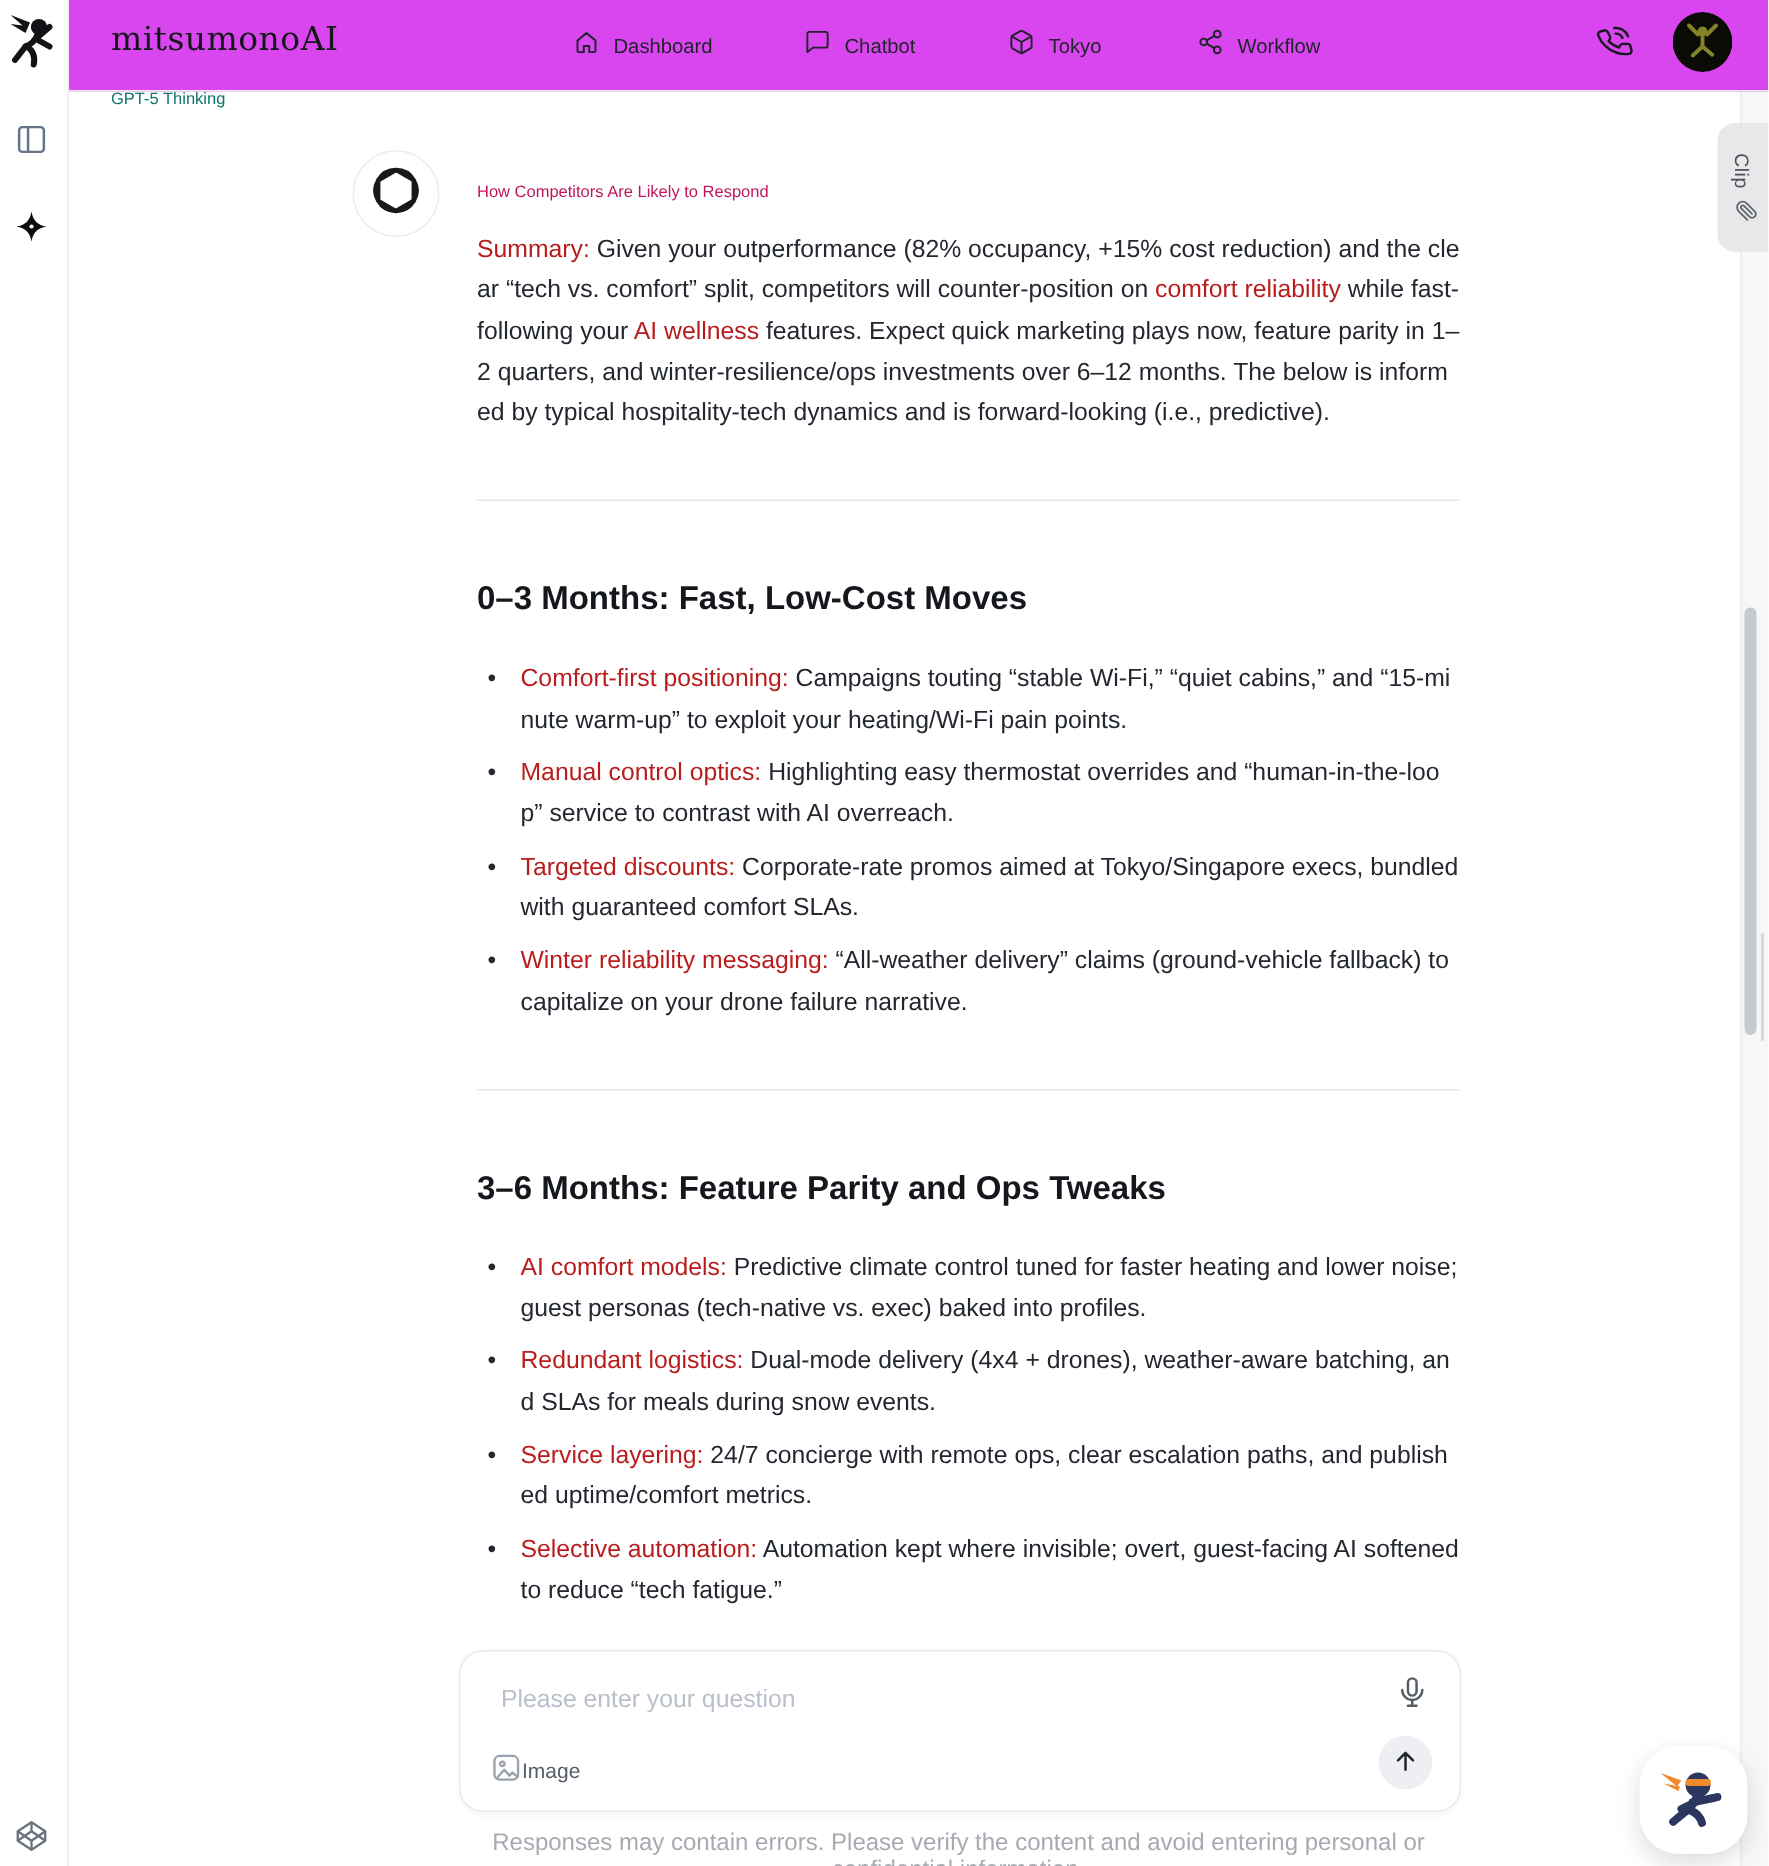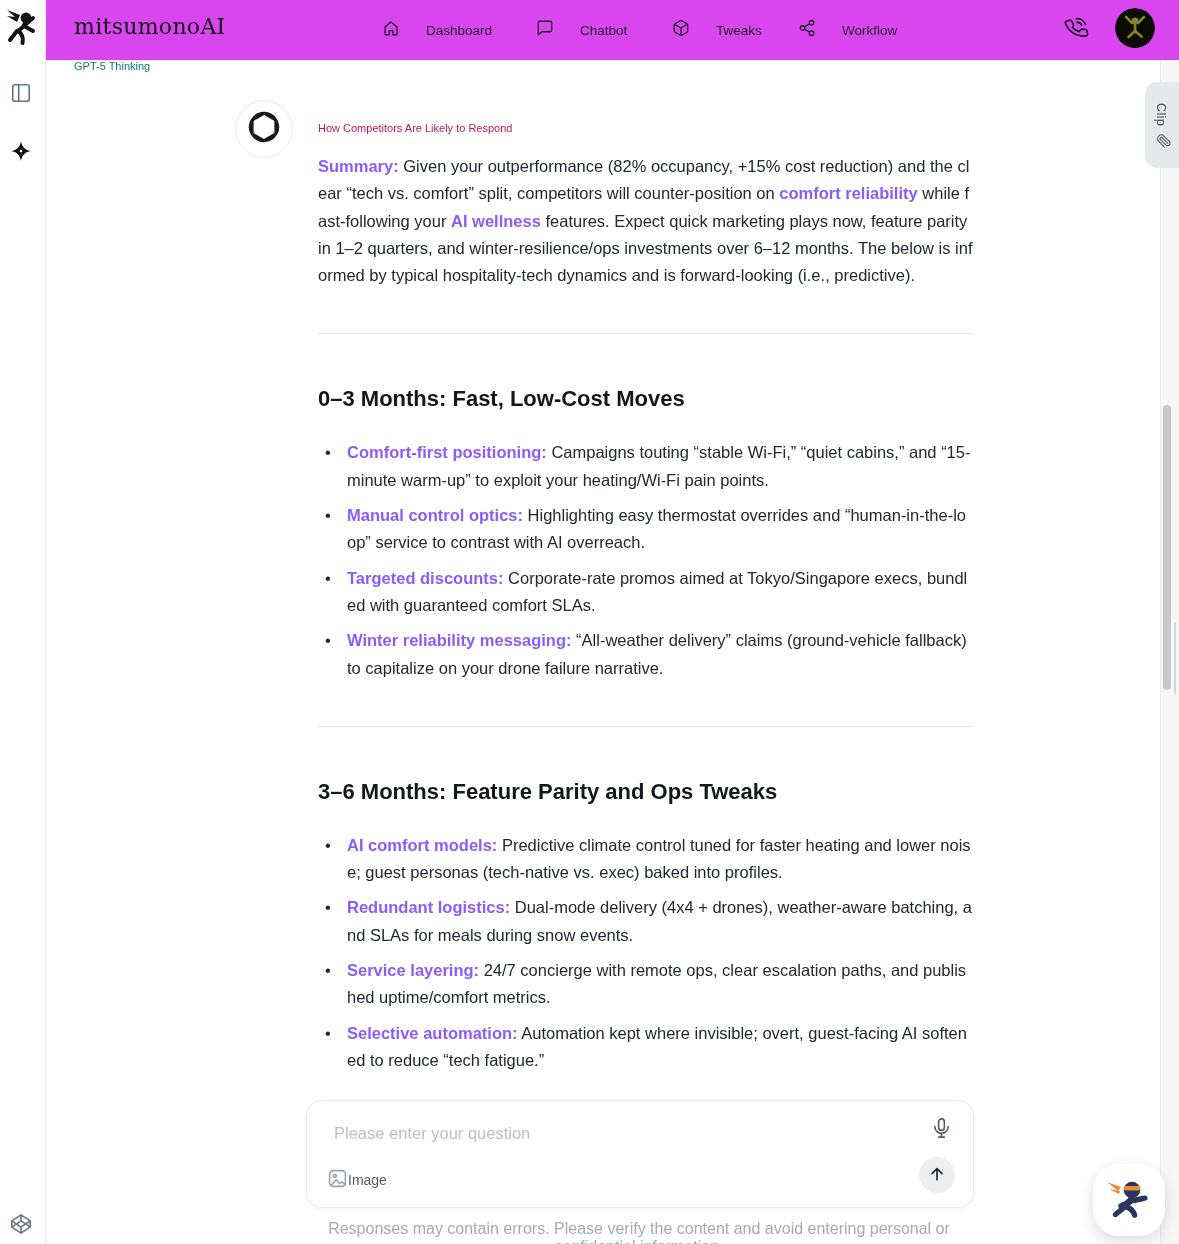--- a/index.html
+++ b/index.html
@@ -9,36 +9,36 @@
   
   .rail{position:absolute;left:0;top:0;width:45px;height:100%;background:#fff;border-right:1px solid #ededf0;z-index:5;}
   .rail .logo{position:absolute;left:5px;top:8px;width:36px;height:44px;cursor:pointer;}
   .rail-btn{position:absolute;left:10px;width:24px;height:24px;background:none;border:none;padding:0;cursor:pointer;}
   .rail-btn svg{display:block;}
 
   
   .topbar{position:absolute;left:45px;top:0;width:1134px;height:60px;background:#d946ef;border-bottom:1px solid #ededf0;z-index:4;}
   .brand-title{position:absolute;left:29px;top:14px;font-family:"DejaVu Serif","Liberation Serif",serif;
                font-size:22px;color:#15161a;letter-spacing:.3px;}
-  .nav-item{position:absolute;top:0;height:60px;display:flex;align-items:center;gap:26px;cursor:pointer;color:#1f2329;}
+  .nav-item{position:absolute;top:0;height:60px;display:flex;align-items:center;gap:9px;cursor:pointer;color:#1f2329;}
   .nav-item .lbl{font-size:13.5px;font-weight:500;}
   .icon-btn{position:absolute;background:none;border:none;padding:0;cursor:pointer;color:#17191d;}
   .avatar{position:absolute;left:1070px;top:8px;width:40px;height:40px;border-radius:50%;overflow:hidden;cursor:pointer;}
 
   
   .model-label{position:absolute;left:74px;top:60px;font-size:11px;color:#0f766e;}
 
   
   .chat{position:absolute;left:235px;top:100px;width:738px;}
   .msg-avatar{position:absolute;left:0;top:0;width:56px;height:56px;border-radius:50%;
               background:#fff;border:1px solid #ececec;display:flex;align-items:center;justify-content:center;}
   .msg{margin-left:83px;width:655px;padding-top:2px;font-size:16.5px;line-height:27.3px;word-break:break-all;}
   .msg h3{margin:13px 0 11px 0;font-size:11px;font-weight:400;color:#be185d;line-height:27px;}
   .msg p{margin:0;color:#23272f;}
-  .b, .blabel{font-weight:700;color:#8b5cf6;}
+  .b, .blabel{font-weight:400;color:#b91c1c;}
   .divider{height:1px;background:#e6e7ea;border:none;margin:44px 0 0 0;}
   .sec-h{margin:50px 0 26px 0;font-size:22px;font-weight:700;color:#14171c;line-height:29px;}
   .msg ul{list-style:none;margin:0;padding:0;}
   .msg li{position:relative;padding-left:29px;margin-bottom:8px;}
   .msg li::before{content:"•";position:absolute;left:7px;top:0;color:#23272f;}
 
   
   .gutter{position:absolute;left:1160px;top:60px;width:19px;height:1184px;background:#f7f7f8;border-left:1px solid #ebebee;z-index:3;}
   .scroll-thumb{position:absolute;left:1163px;top:405px;width:8px;height:285px;border-radius:4px;background:#c7cacd;z-index:4;cursor:pointer;}
   .scroll-thumb2{position:absolute;left:1174px;top:622px;width:2px;height:72px;border-radius:2px;background:#d4d6d9;z-index:4;}
@@ -136,21 +136,21 @@
       <span class="lbl">Chatbot</span>
     </div>
 
     <div class="nav-item" style="left:627px">
       <span>
         <svg viewBox="0 0 24 24" width="18" height="18" fill="none" stroke="currentColor" stroke-width="1.7" stroke-linejoin="round">
           <path d="M21 16V8a2 2 0 0 0-1-1.73l-7-4a2 2 0 0 0-2 0l-7 4A2 2 0 0 0 3 8v8a2 2 0 0 0 1 1.73l7 4a2 2 0 0 0 2 0l7-4A2 2 0 0 0 21 16Z"></path>
           <path d="M3.3 7 12 12l8.7-5M12 22V12"></path>
         </svg>
       </span>
-      <span class="lbl">Tweaks</span>
+      <span class="lbl">Tokyo</span>
     </div>
 
     <div class="nav-item" style="left:753px">
       <span>
         <svg viewBox="0 0 24 24" width="18" height="18" fill="none" stroke="currentColor" stroke-width="1.7" stroke-linecap="round">
           <circle cx="18" cy="5" r="3"></circle>
             <circle cx="6" cy="12" r="3"></circle>
             <circle cx="18" cy="19" r="3"></circle>
           <path d="m8.6 13.5 6.8 4M15.4 6.5l-6.8 4"></path>
         </svg>

